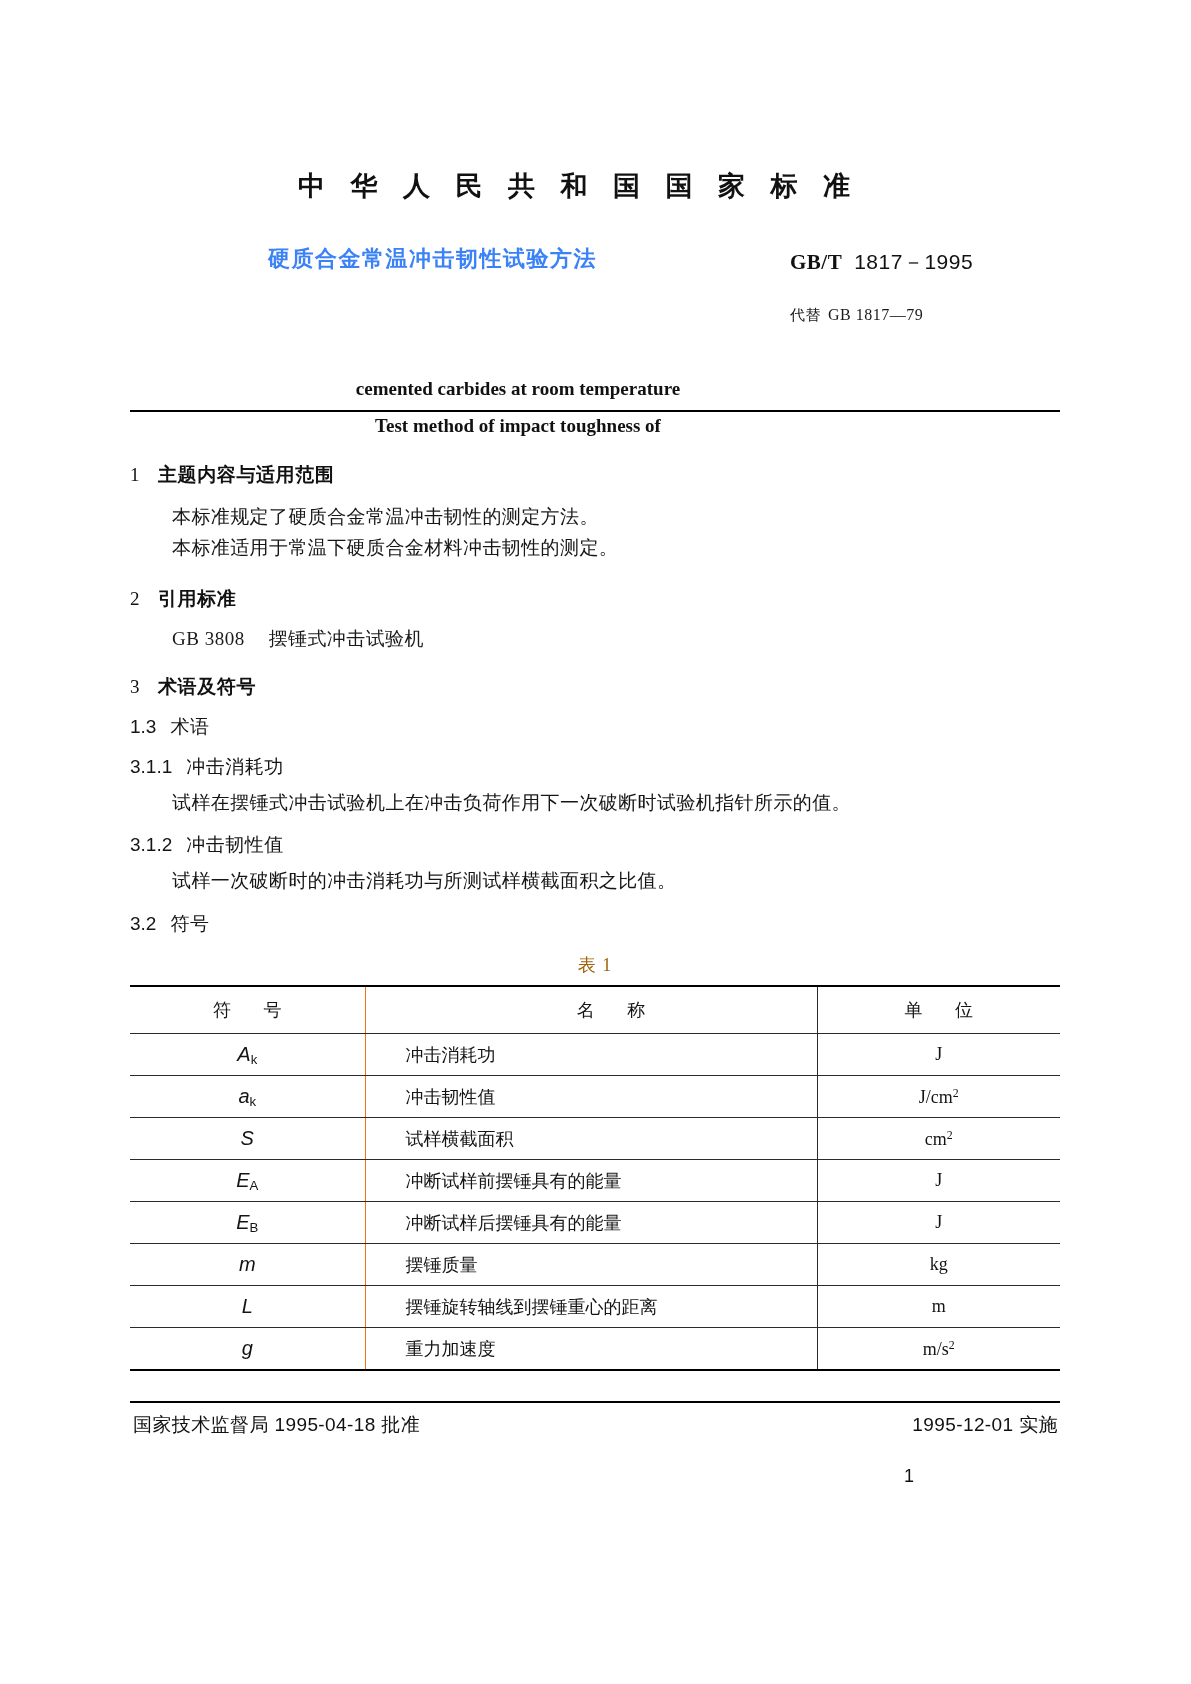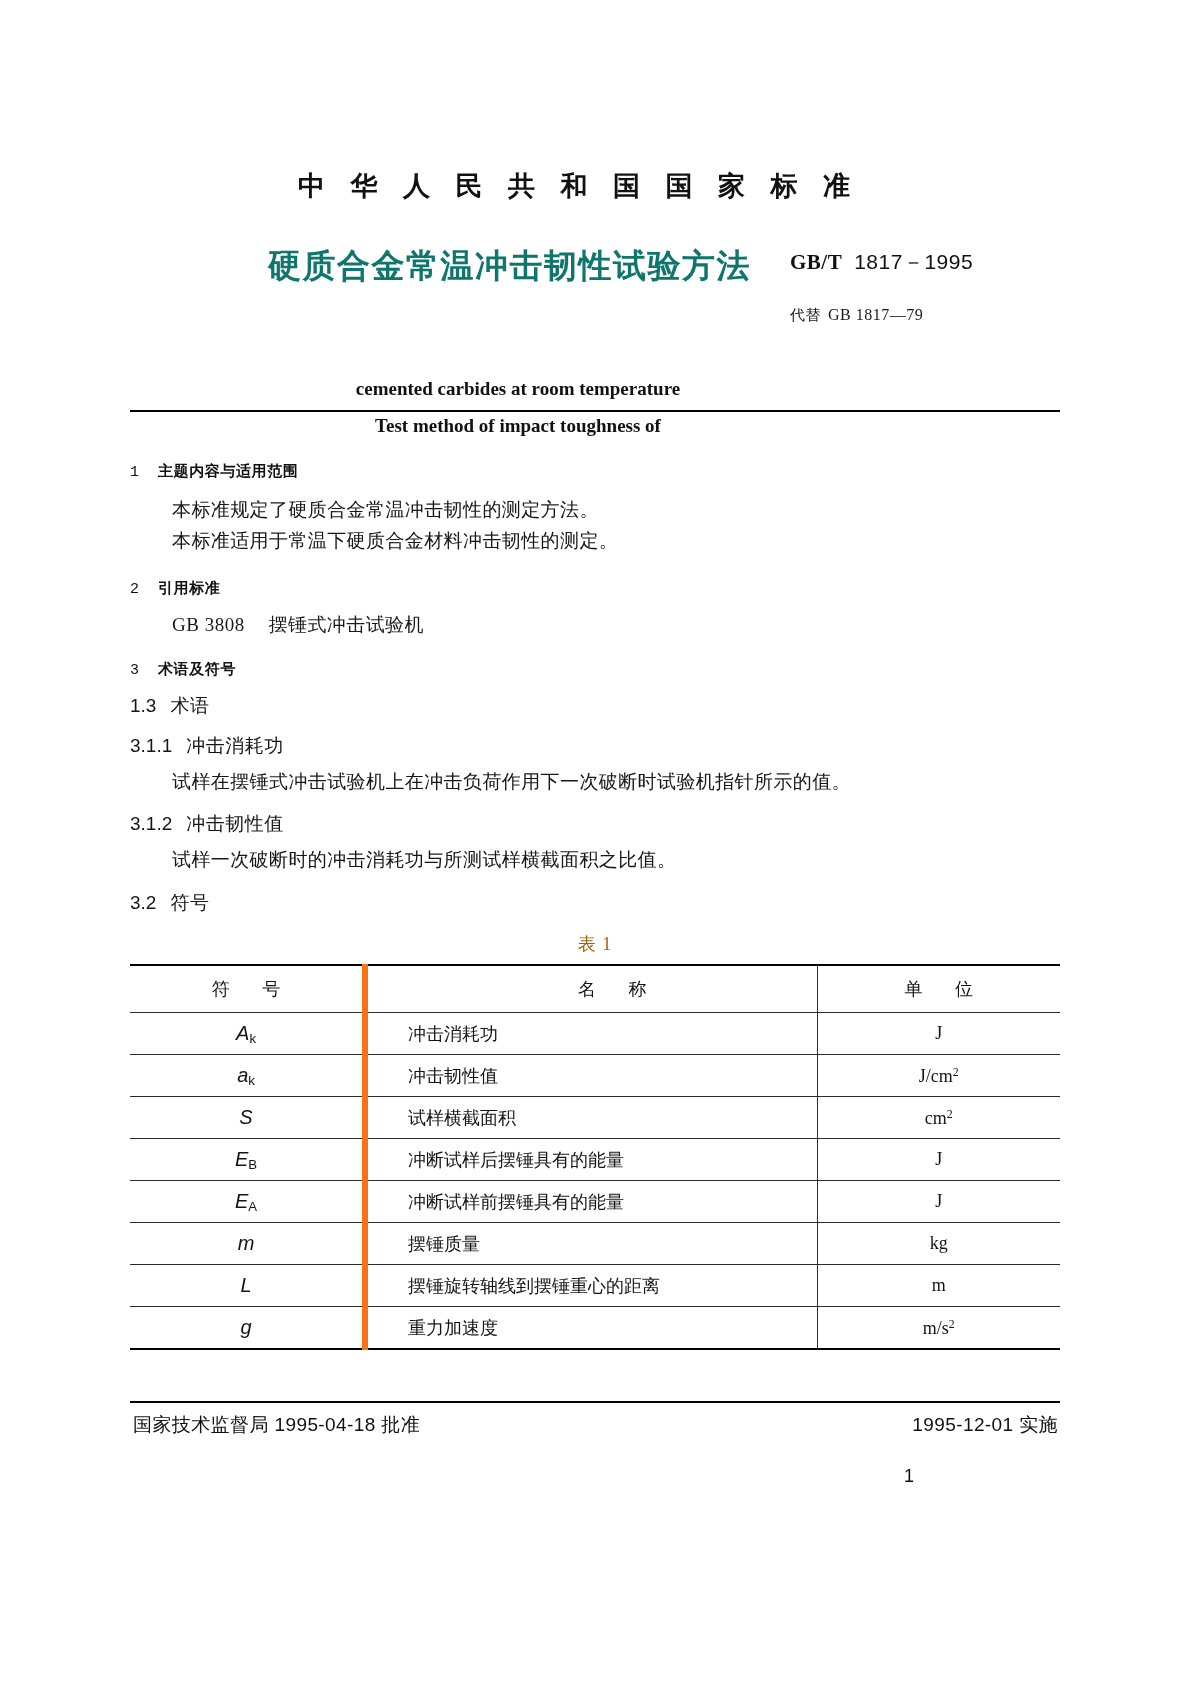--- a/index.html
+++ b/index.html
@@ -44,24 +44,24 @@
   .title-row {
     position: relative;
     margin-top: 42px;
     height: 120px;
   }
   .cn-title {
     position: absolute;
     left: 138px;
     top: 0;
     font-family: "Liberation Sans", "DejaVu Sans", sans-serif;
-    font-size: 33px;
+    font-size: 22px;
     font-weight: 700;
     letter-spacing: 1.5px;
-    color: #0f766e;
+    color: #3b82f6;
     white-space: nowrap;
   }
   .std-no {
     position: absolute;
     left: 660px;
     top: 4px;
     white-space: nowrap;
     font-size: 21px;
     color: #111;
   }
@@ -117,22 +117,22 @@
 
   
   .content {
     position: absolute;
     left: 130px;
     top: 440px;
     width: 930px;
   }
 
   .h1 {
-    font-family: Liberation Mono, monospace;
-    font-size: 15px;
+    font-family: Liberation Serif, serif;
+    font-size: 19px;
     font-weight: 700;
     color: #111;
     margin: 22px 0 14px 0;
     letter-spacing: 0.6px;
   }
   .h1 .num {
     display: inline-block;
     width: 28px;
     font-weight: 400;
   }
@@ -209,21 +209,21 @@
     border-top: 2px solid #000;
     height: 46px;
   }
   table.sym tbody tr:last-child td {
     border-bottom: 2px solid #000;
   }
   table.sym th.c-sym, table.sym td.c-sym { text-align: center; }
   table.sym th.c-name, table.sym td.c-name {
     text-align: left;
     padding-left: 40px;
-    border-left: 6px solid #f97316;
+    border-left: 1px solid #f97316;
   }
   table.sym th.c-unit, table.sym td.c-unit {
     text-align: center;
     border-left: 1px solid #2b2b2b;
   }
   .hdr-sp { letter-spacing: 14px; padding-left: 14px; }
 
   .sym-it {
     font-family: Liberation Sans, sans-serif;
     font-style: italic;
@@ -375,27 +375,27 @@
             <td class="c-sym"><span class="sym-it">a<sub>k</sub></span></td>
             <td class="c-name">冲击韧性值</td>
             <td class="c-unit"><span class="unit-txt">J/cm<sup>2</sup></span></td>
           </tr>
           <tr>
             <td class="c-sym"><span class="sym-it">S</span></td>
             <td class="c-name">试样横截面积</td>
             <td class="c-unit"><span class="unit-txt">cm<sup>2</sup></span></td>
           </tr>
           <tr>
+            <td class="c-sym"><span class="sym-it">E<sub>A</sub></span></td>
+            <td class="c-name">冲断试样前摆锤具有的能量</td>
+            <td class="c-unit"><span class="unit-txt">J</span></td>
+          </tr>
+          <tr>
             <td class="c-sym"><span class="sym-it">E<sub>B</sub></span></td>
             <td class="c-name">冲断试样后摆锤具有的能量</td>
-            <td class="c-unit"><span class="unit-txt">J</span></td>
-          </tr>
-          <tr>
-            <td class="c-sym"><span class="sym-it">E<sub>A</sub></span></td>
-            <td class="c-name">冲断试样前摆锤具有的能量</td>
             <td class="c-unit"><span class="unit-txt">J</span></td>
           </tr>
           <tr>
             <td class="c-sym"><span class="sym-it">m</span></td>
             <td class="c-name">摆锤质量</td>
             <td class="c-unit"><span class="unit-txt">kg</span></td>
           </tr>
           <tr>
             <td class="c-sym"><span class="sym-it">L</span></td>
             <td class="c-name">摆锤旋转轴线到摆锤重心的距离</td>

